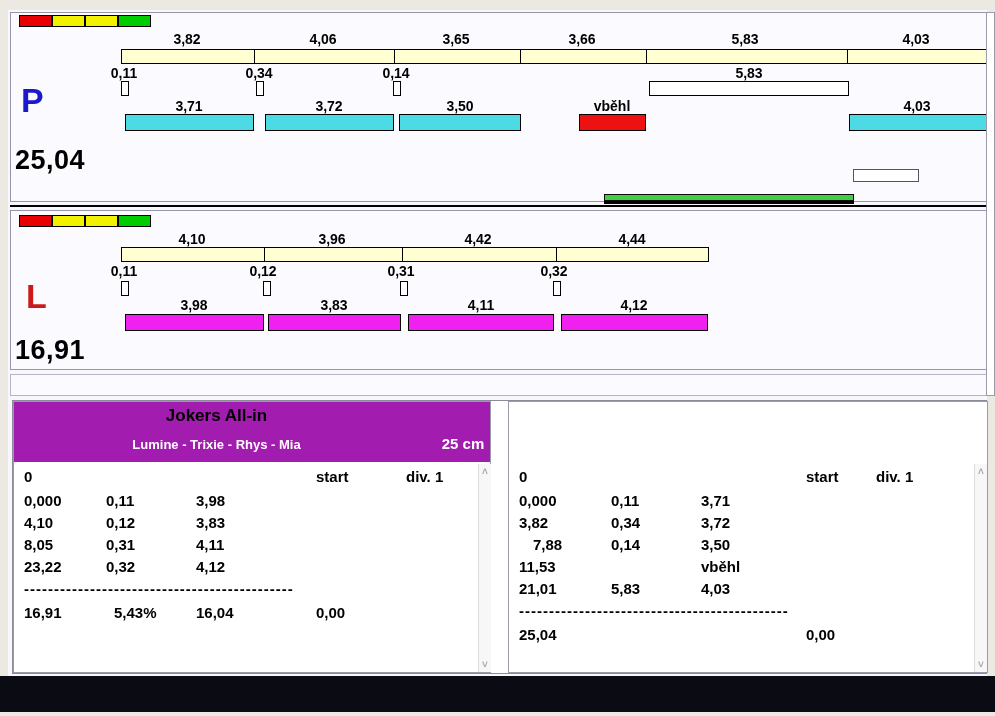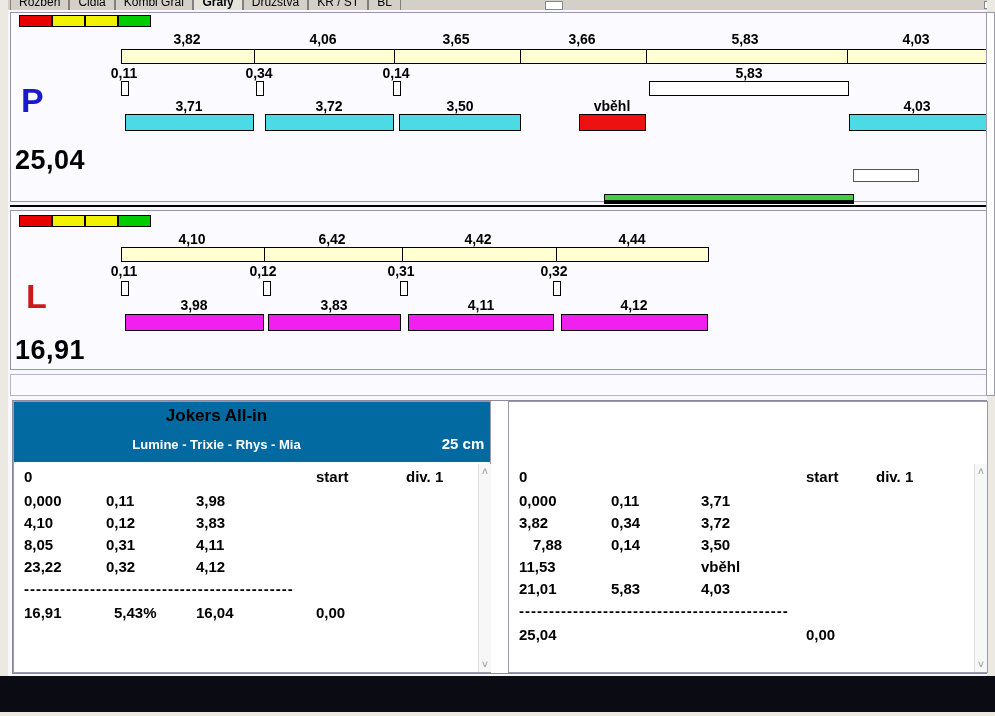--- a/index.html
+++ b/index.html
@@ -30,21 +30,21 @@
   .cyan{background:#4cdbe4}
   .magenta{background:#f020f0}
   .redbar{background:#ee1111}
   .lane-letter{position:absolute;font-size:34px;font-weight:bold;line-height:34px}
   .total{position:absolute;font-size:27px;font-weight:bold;color:#000;letter-spacing:0.5px}
 
   
   .bottom{position:absolute;left:12px;top:400px;width:975px;height:274px;background:#fff;border:1px solid #8a8a9a}
   .tpanel{position:absolute;top:0;height:272px;background:#fff;border:1px solid #9a9aaa}
   .team-header{position:absolute;left:0;top:0;width:100%;height:60px}
-  .hdr-red{background:#0369a1}
+  .hdr-red{background:#a21caf}
   .hdr-blue{background:#7373fa}
   .team-title{position:absolute;top:4px;text-align:center;font-size:17px;font-weight:bold;color:#000;white-space:nowrap}
   .team-sub{position:absolute;top:35px;text-align:center;font-size:13px;font-weight:bold;color:#fff;white-space:nowrap}
   .jump{position:absolute;top:33px;font-size:15px;font-weight:bold;color:#fff;white-space:nowrap}
   .datebox{position:absolute;left:400px;top:401px;width:207px;height:27px;background:#fff;border:1px solid #000;
            text-align:center;font-size:15px;line-height:25px;color:#000;z-index:5}
   .cell{position:absolute;font-size:15px;font-weight:bold;color:#000;white-space:nowrap}
   .dashes{overflow:hidden;letter-spacing:1px}
   .scrollbar{position:absolute;width:13px;background:#f7f7f7;border-left:1px solid #dcdcdc}
   .sb-a{position:absolute;left:0;width:12px;text-align:center;font-size:10px;color:#a9a9a9;font-weight:bold}
@@ -54,33 +54,20 @@
   .darkbar{position:absolute;left:0;top:676px;width:995px;height:36px;background:#0b0b13}
   .whitebox{position:absolute;background:#fff;border:1px solid #555}
   .rightstrip{position:absolute;left:986px;top:12px;width:9px;height:384px;background:#fff;border:1px solid #9a9aaa}
 </style>
 </head>
 <body>
 
 <div class="screen">
   <div class="client"></div>
 
-  <div class="tabbar">
-    <div class="tabs">
-      <div class="tab">Rozběh</div>
-      <div class="tab">Čidla</div>
-      <div class="tab">Kombi Graf</div>
-      <div class="tab active">Grafy</div>
-      <div class="tab">Družstva</div>
-      <div class="tab">KR / ST</div>
-      <div class="tab">BL</div>
-    </div>
-    <div class="abs" style="left:537px;top:1px;width:18px;height:9px;background:#fff;border:1px solid #888"></div>
-    <div class="abs" style="left:976px;top:1px;width:9px;height:8px;background:#fff;border:1px solid #888"></div>
-  </div>
 
   <div class="abs gpanel" style="left:10px;top:12px;width:977px;height:190px">
     <div class="abs" style="left:8px;top:2px">
       <span class="light l-red"></span><span class="light l-yellow"></span><span class="light l-yellow"></span><span class="light l-green"></span>
     </div>
 
     <span class="num" style="left:176px;top:18px">3,82</span>
     <span class="num" style="left:312px;top:18px">4,06</span>
     <span class="num" style="left:445px;top:18px">3,65</span>
     <span class="num" style="left:571px;top:18px">3,66</span>
@@ -125,21 +112,21 @@
   <div class="progress" style="left:604px;top:194px;width:250px;height:7px"></div>
   <div class="sep-black" style="left:604px;top:201px;width:250px;height:3px"></div>
   <div class="sep-black" style="left:10px;top:205px;width:977px;height:2px"></div>
 
   <div class="abs gpanel" style="left:10px;top:210px;width:977px;height:160px">
     <div class="abs" style="left:8px;top:4px">
       <span class="light l-red"></span><span class="light l-yellow"></span><span class="light l-yellow"></span><span class="light l-green"></span>
     </div>
 
     <span class="num" style="left:181px;top:20px">4,10</span>
-    <span class="num" style="left:321px;top:20px">6,42</span>
+    <span class="num" style="left:321px;top:20px">3,96</span>
     <span class="num" style="left:467px;top:20px">4,42</span>
     <span class="num" style="left:621px;top:20px">4,44</span>
 
     <div class="bar lanebar" style="left:110px;top:36px;width:588px">
       <i class="lane-div" style="left:142px"></i>
         <i class="lane-div" style="left:280px"></i>
         <i class="lane-div" style="left:434px"></i>
     </div>
 
     <span class="num" style="left:113px;top:52px">0,11</span>

